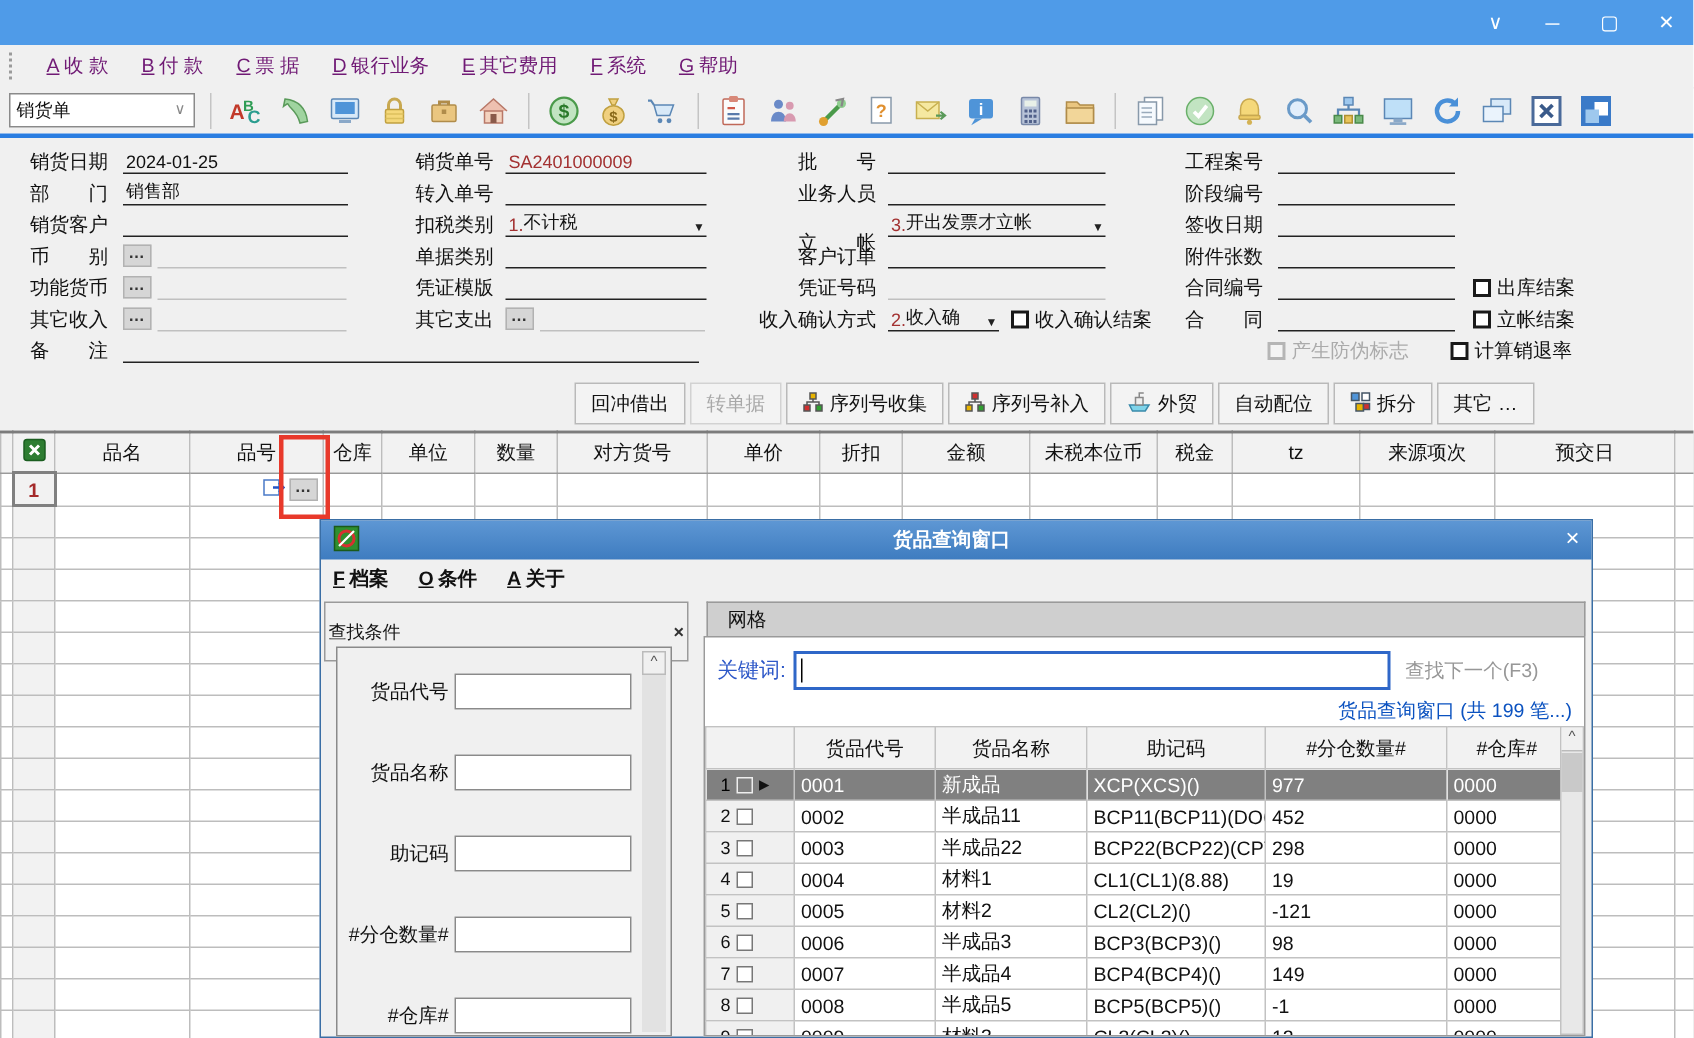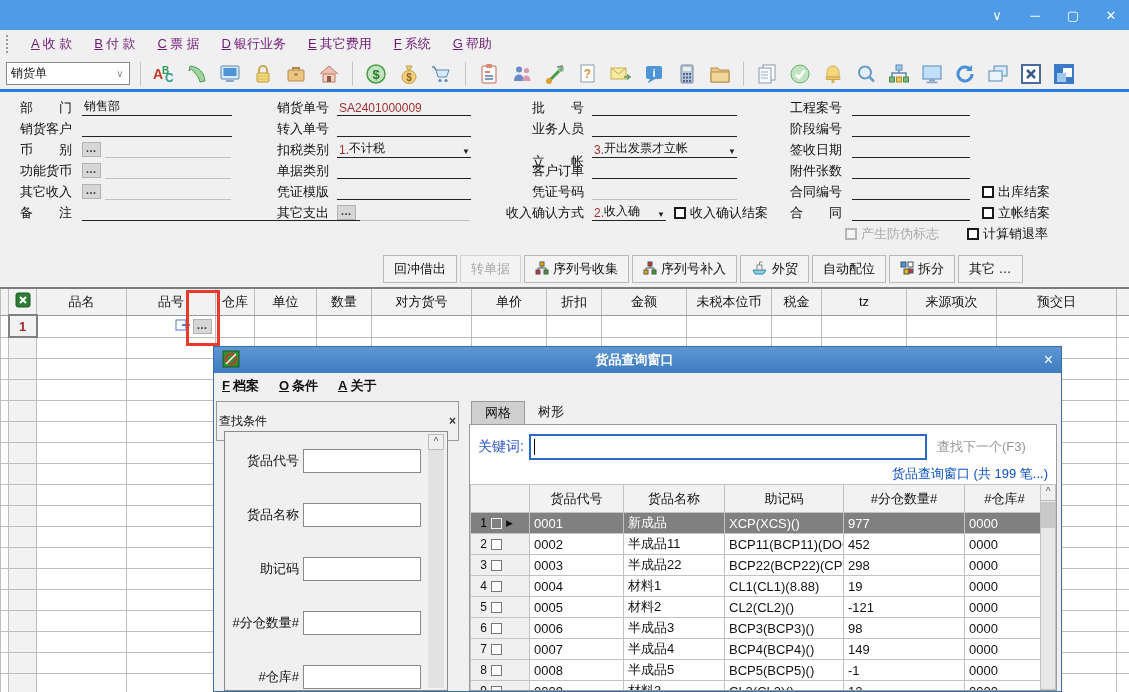--- a/index.html
+++ b/index.html
@@ -60,21 +60,21 @@
   .dlg-menubar{height:26px;display:flex;align-items:center;gap:20px;padding-left:8px;font-size:13px;font-weight:bold;}
   .find-header{position:absolute;left:2px;top:54px;width:243px;height:40px;border:1px solid #9a9a9a;background:#f0f0f0;display:flex;align-items:center;padding:0 2px;box-sizing:border-box;font-size:12px;}
   .find-header .fx{margin-left:auto;font-weight:bold;color:#333;}
   .filter-box{position:absolute;left:10px;top:84px;width:224px;bottom:0;border:1px solid #8a8a8a;background:#f0f0f0;box-sizing:border-box;}
   .f-row{position:absolute;left:0;right:26px;height:26px;display:flex;align-items:center;justify-content:flex-end;gap:4px;}
   .f-label{font-size:13px;}
   .f-input{width:118px;height:24px;background:#fff;border:1px solid #8a8a8a;box-sizing:border-box;}
   .f-scroll{position:absolute;top:2px;right:3px;width:16px;bottom:2px;background:#e2e2e2;}
   .f-scroll .up{display:block;width:16px;height:16px;background:#f0f0f0;border:1px solid #bbb;box-sizing:border-box;text-align:center;line-height:13px;color:#555;font-size:10px;}
   .dlg-right{position:absolute;left:255px;top:54px;right:4px;bottom:0;}
-  .tabs{height:23px;display:flex;gap:0;padding-left:2px;}
+  .tabs{height:23px;display:flex;gap:0;padding-left:2px;flex-direction:column;}
   .tab{padding:2px 13px;font-size:13px;}
   .tab.active{background:#cfcfcf;border:1px solid #9a9a9a;border-bottom:none;}
   .dlg-content{position:absolute;left:0;top:23px;right:0;bottom:0;background:#fff;border:1px solid #9a9a9a;box-sizing:border-box;}
   .kwrow{position:absolute;left:8px;top:8px;right:4px;height:28px;display:flex;align-items:center;}
   .kwlabel{color:#2e58c8;font-size:14px;margin-right:5px;white-space:nowrap;}
   .kwinput{width:398px;height:26px;border:2px solid #2f67c8;background:#fff;box-sizing:border-box;display:flex;align-items:center;}
   .caret{width:1px;height:16px;background:#000;margin-left:3px;}
   .findnext{color:#979797;font-size:13px;margin-left:10px;white-space:nowrap;}
   .countlink{position:absolute;top:40px;right:8px;color:#0b52c0;font-size:13px;}
   .dtblwrap{position:absolute;left:0;top:59px;right:16px;bottom:0;overflow:hidden;}
@@ -324,20 +324,26 @@
         <rect x="11" y="6" width="9" height="9" fill="#fff"></rect>
         <rect x="5" y="11" width="9" height="9" fill="#9ec8ee"></rect>
       </svg>
     </span>
 </div>
 <div class="blueline"></div>
 
 <div class="formarea">
 
   <div class="fcol" style="left:20px;">
+    <div class="frow">
+        <span class="flabel">销货日期</span>
+        <span class="ufield" style="width:150px;margin-left:10px;">
+          <span>2024-01-25</span>
+        </span>
+      </div>
     <div class="frow">
         <span class="flabel">部　　门</span>
         <span class="ufield" style="width:150px;margin-left:10px;">
           <span>销售部</span>
         </span>
       </div>
     <div class="frow">
         <span class="flabel">销货客户</span>
         <span class="ufield" style="width:150px;margin-left:10px;">
           <span></span>

